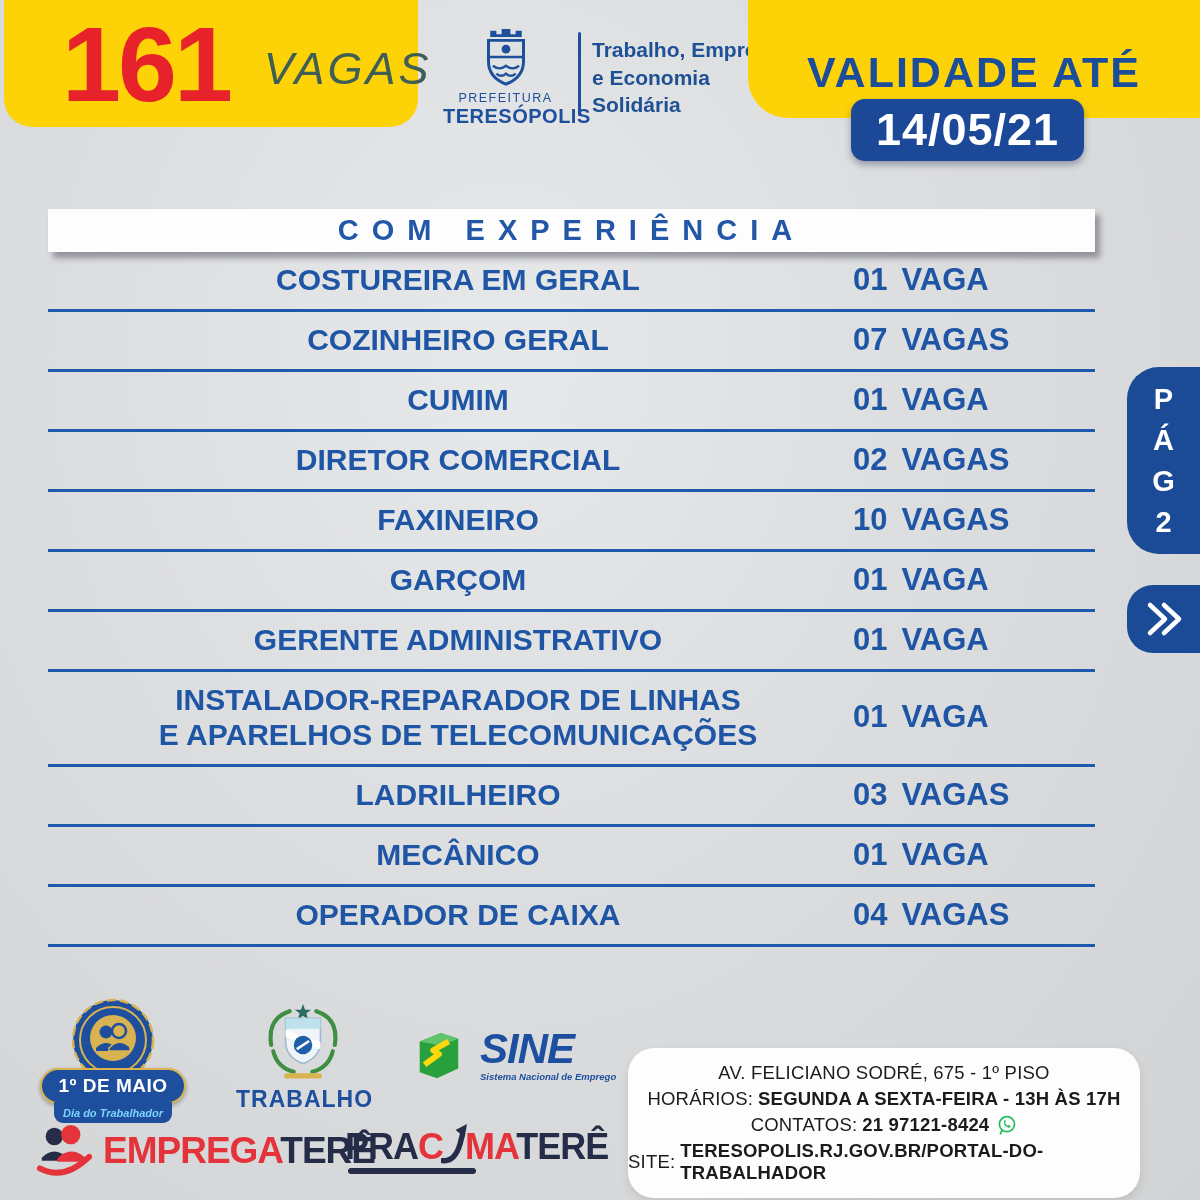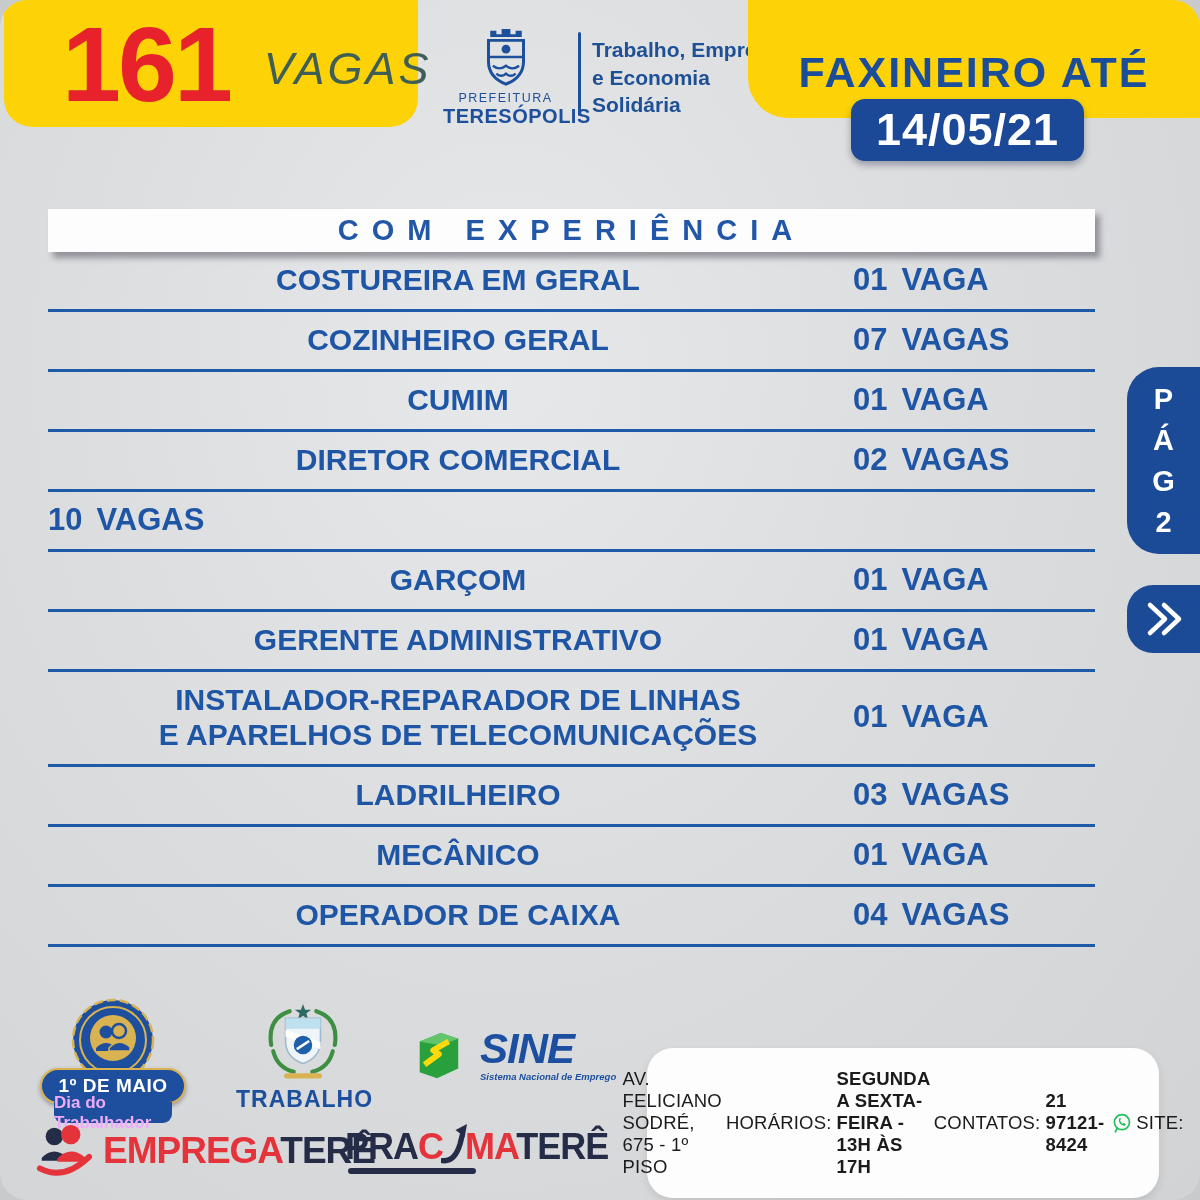--- a/index.html
+++ b/index.html
@@ -1,18 +1,18 @@
 <!DOCTYPE html>
 <html><head>
 <meta charset="utf-8">
 <style>
   html,body{margin:0;padding:0;background:#c9cacc;}
   *{box-sizing:border-box;font-family:"Liberation Sans","DejaVu Sans",sans-serif;}
   .canvas{position:relative;width:1200px;height:1200px;overflow:hidden;
-    background:radial-gradient(ellipse at 42% 30%, #e7e8ea 0%, #dcdddf 45%, #d2d3d5 100%);border-radius:27px;}
+    background:radial-gradient(ellipse at 42% 30%, #e7e8ea 0%, #dcdddf 45%, #d2d3d5 100%);}
 
   
   .banner-left{position:absolute;left:4px;top:0;width:414px;height:127px;background:#fdd308;
     border-radius:0 0 28px 28px;display:flex;align-items:center;padding-left:58px;gap:34px;}
   .big-count{color:#e7222a;font-size:106px;font-weight:bold;letter-spacing:-3px;line-height:1;}
   .big-count-label{color:#3f5e55;font-size:45px;font-style:italic;font-weight:400;letter-spacing:3px;padding-top:10px;}
 
   .gov-logo{position:absolute;left:443px;top:26px;width:125px;text-align:center;}
   .gov-logo svg{display:block;margin:0 auto;}
   .gov-small{color:#1c4f9c;font-size:12.5px;font-weight:normal;letter-spacing:1.5px;margin-top:3px;}
@@ -47,21 +47,21 @@
     border-radius:26px 0 0 26px;display:flex;justify-content:center;align-items:center;cursor:pointer;}
 
   
   .maio-badge{position:absolute;left:38px;top:996px;width:150px;height:135px;}
   .maio-pill{position:absolute;left:2px;top:72px;width:146px;height:36px;background:#1d4f9e;
     border:2px solid #d9b351;border-radius:19px;display:flex;justify-content:center;align-items:center;
     box-shadow:0 2px 4px rgba(0,0,0,0.3);}
   .maio-pill span{color:#fff;font-size:19px;font-weight:bold;letter-spacing:0.5px;}
   .maio-ribbon{position:absolute;left:16px;top:106px;width:118px;height:21px;background:#1d4f9e;
     border-radius:0 0 9px 9px;display:flex;justify-content:center;align-items:center;}
-  .maio-ribbon span{color:#f0abfc;font-size:17px;font-weight:bold;}
+  .maio-ribbon span{color:#7dd3fc;font-size:11px;font-weight:bold;font-style:italic;}
 
   .trabalho-logo{position:absolute;left:236px;top:1004px;width:134px;text-align:center;}
   .trabalho-label{color:#1d4f9e;font-size:23px;font-weight:bold;letter-spacing:1px;margin-top:4px;}
 
   .sine-logo{position:absolute;left:412px;top:1030px;display:flex;align-items:flex-start;gap:16px;}
   .sine-text{color:#1d4fa0;font-size:42px;font-weight:bold;font-style:italic;line-height:0.9;letter-spacing:-1px;}
   .sine-tagline{color:#1d4fa0;font-size:9.5px;font-weight:bold;font-style:italic;margin-top:3px;}
 
   .emprega-logo{position:absolute;left:35px;top:1122px;display:flex;align-items:center;gap:10px;}
   .emprega-word{font-size:37px;font-weight:bold;letter-spacing:-1px;}
@@ -69,22 +69,22 @@
   .emprega-word .p2{color:#252c47;}
 
   .praca-logo{position:absolute;left:345px;top:1122px;display:flex;align-items:center;}
   .praca-word{font-size:36px;font-weight:bold;letter-spacing:-1px;position:relative;}
   .praca-word .navy{color:#252c47;}
   .praca-word .red{color:#e4333b;}
   .praca-underline{position:absolute;left:348px;top:1168px;width:128px;height:6px;background:#252c47;border-radius:3px;}
   .praca-arrow{margin:0 -2px 8px -2px;}
 
   
-  .contact-box{position:absolute;left:647px;top:1048px;width:512px;height:150px;background:#fdfdfd;
-    border-radius:26px;display:flex;flex-direction:row;justify-content:center;align-items:center;
+  .contact-box{position:absolute;left:628px;top:1048px;width:512px;height:150px;background:#fdfdfd;
+    border-radius:26px;display:flex;flex-direction:column;justify-content:center;align-items:center;
     gap:4px;box-shadow:0 4px 10px rgba(0,0,0,0.1);}
   .contact-line{color:#1b1b1d;font-size:18.5px;letter-spacing:0.2px;display:flex;align-items:center;gap:5px;}
   .contact-line .bold{font-weight:bold;}
   .wa-icon{display:inline-flex;margin-left:2px;}
 </style>
 </head>
 <body>
 
 <div class="canvas">
 
@@ -106,21 +106,21 @@
     <div class="gov-city">TERESÓPOLIS</div>
   </div>
   <div class="gov-divider"></div>
   <div class="gov-dept">
     <div>Trabalho, Emprego</div>
     <div>e Economia</div>
     <div>Solidária</div>
   </div>
 
   <div class="banner-right">
-    <span class="validity-label">FAXINEIRO ATÉ</span>
+    <span class="validity-label">VALIDADE ATÉ</span>
   </div>
   <div class="date-box">
     <span>14/05/21</span>
   </div>
 
   <div class="section-header">
     <span>COM EXPERIÊNCIA</span>
   </div>
 
   <div class="jobs-table">
@@ -146,20 +146,21 @@
         </div>
     </div>
     <div class="job-row">
       <div class="job-name">DIRETOR COMERCIAL</div>
       <div class="job-count">
           <span>02</span>
           <span>VAGAS</span>
         </div>
     </div>
     <div class="job-row">
+      <div class="job-name">FAXINEIRO</div>
       <div class="job-count">
           <span>10</span>
           <span>VAGAS</span>
         </div>
     </div>
     <div class="job-row">
       <div class="job-name">GARÇOM</div>
       <div class="job-count">
           <span>01</span>
           <span>VAGA</span>
@@ -308,16 +309,17 @@
       <span class="wa-icon">
         <svg width="21" height="21" viewBox="0 0 24 24">
           <circle cx="12.5" cy="10.5" r="8.6" fill="none" stroke="#22bf5b" stroke-width="2"></circle>
           <path d="M5,21.5 l2.2,-4.6" stroke="#22bf5b" stroke-width="2" fill="none" stroke-linecap="round"></path>
           <path d="M9,7.5 q-0.3,6 6.3,7.3 l1.6,-2 -2.6,-1.6 -1,1 q-2.6,-1.6 -3,-4.2 l1.1,-0.8 -1,-2.2 z" fill="#22bf5b"></path>
         </svg>
       </span>
     </div>
     <div class="contact-line">
       <span>SITE:</span>
+        <span class="bold">TERESOPOLIS.RJ.GOV.BR/PORTAL-DO-TRABALHADOR</span>
     </div>
   </div>
 
 </div>
 
 </body></html>

